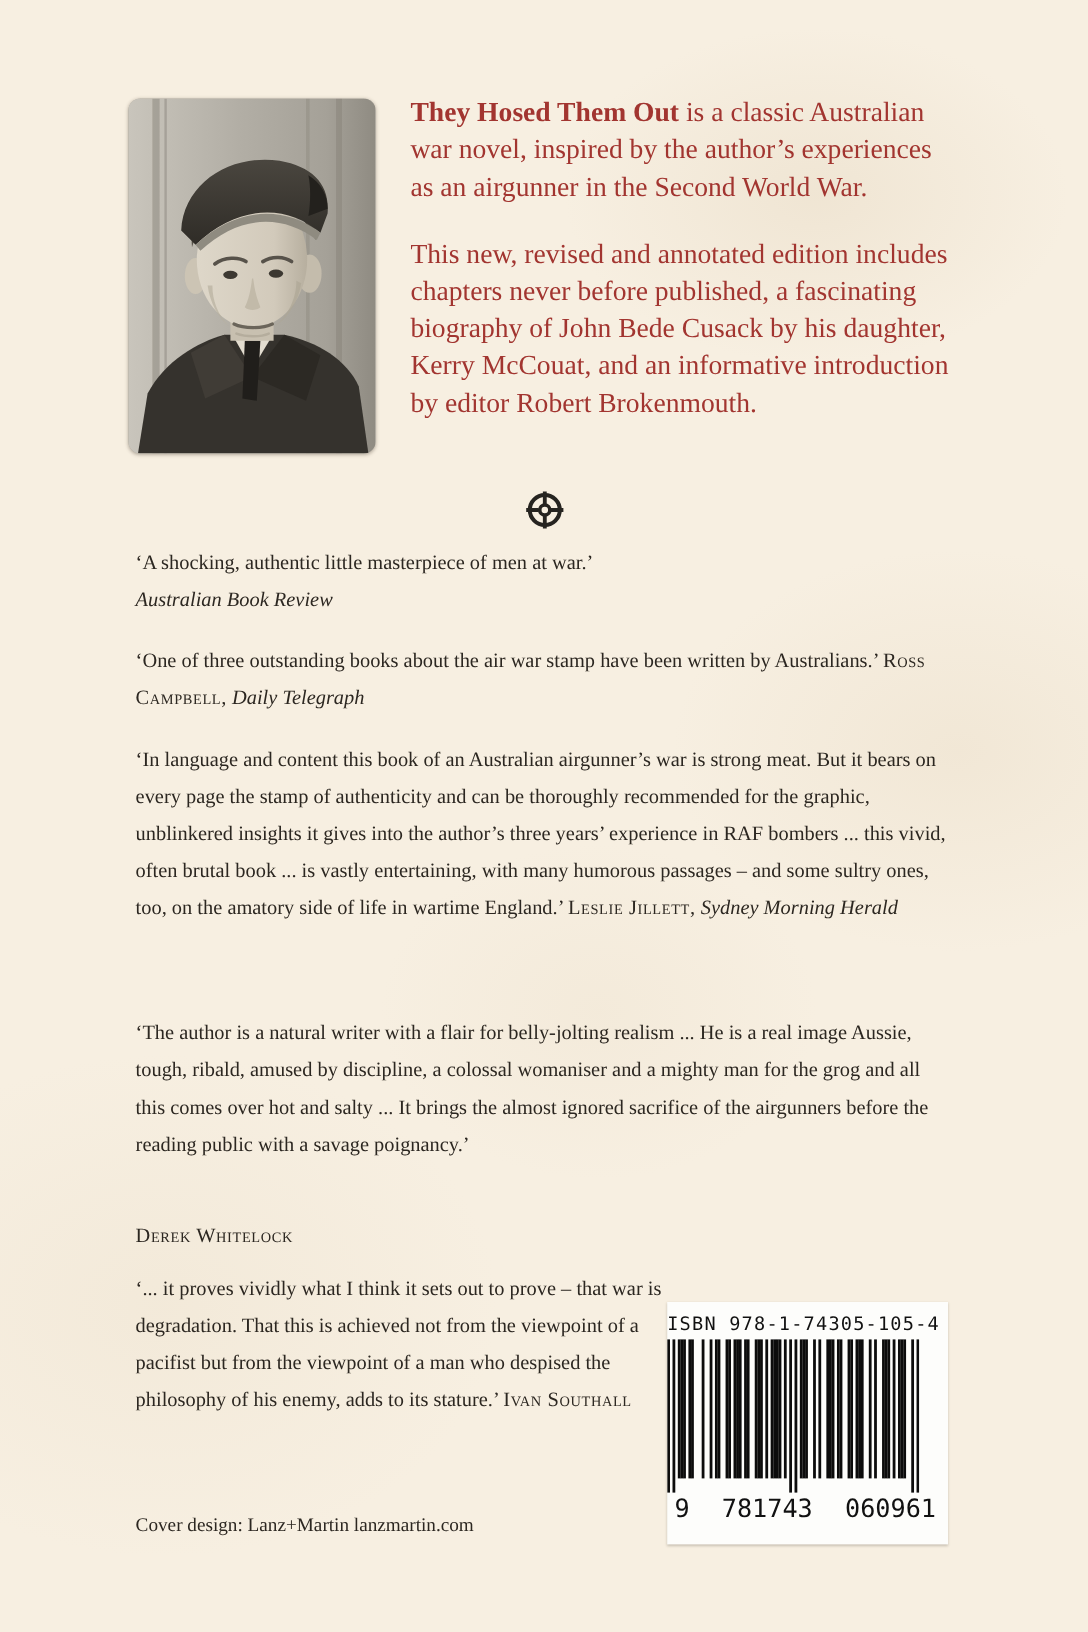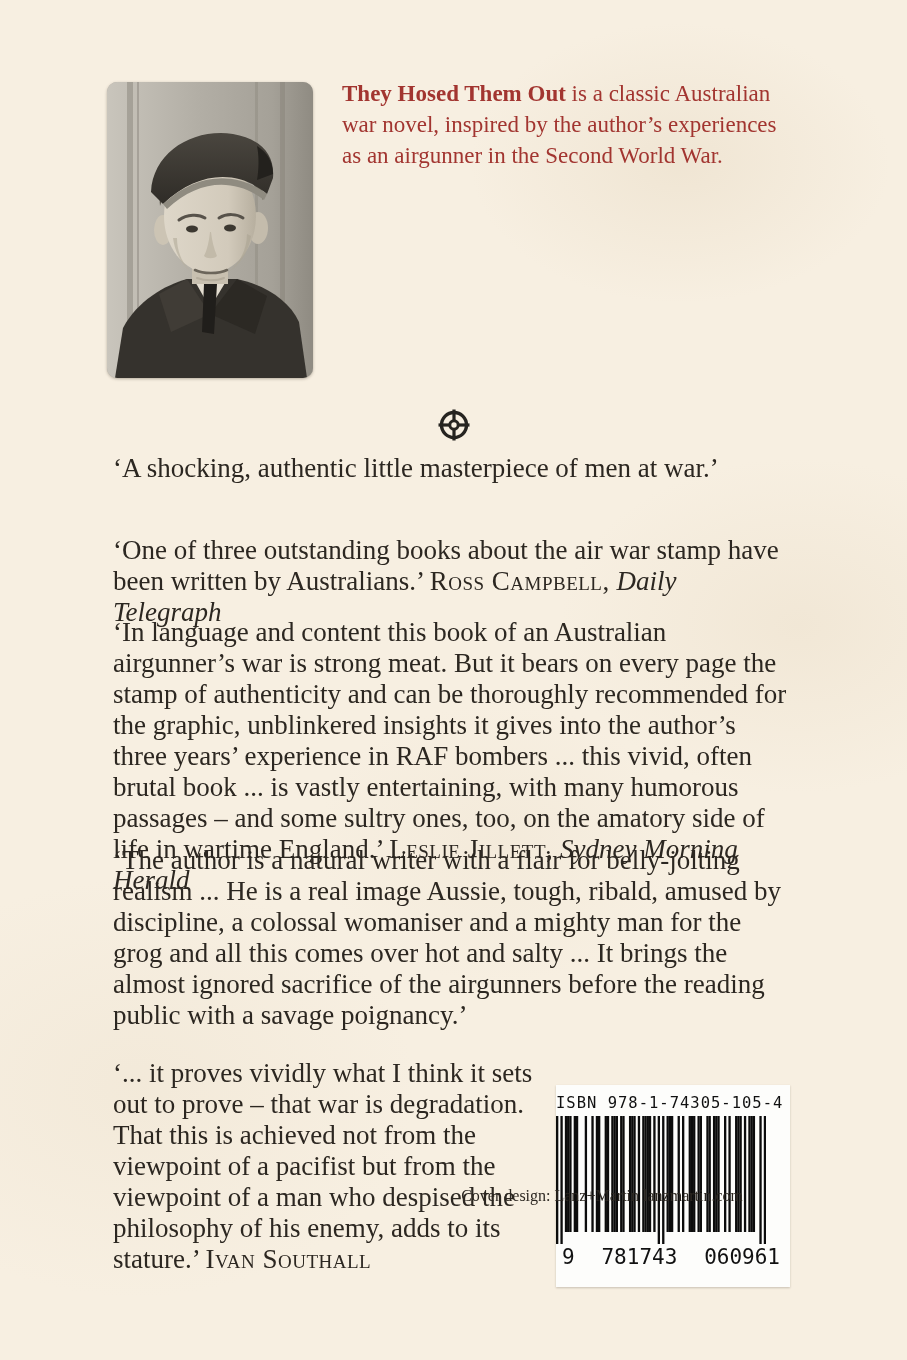--- a/index.html
+++ b/index.html
@@ -34,21 +34,21 @@
     font-size:23px; line-height:31px;
   }
   .intro .lead-bold{font-weight:bold;}
   .intro p{margin:0 0 25px 0;}
   
   .ornament-row{left:0; top:408px; width:907px; text-align:center;}
   .ornament-row svg{display:inline-block;}
   
   .quote{
     left:113px; width:678px;
-    font-size:27px; line-height:31px;
+    font-size:17px; line-height:31px;
     margin:0;
   }
   .q1{top:453px;}
   .q2{top:535px;}
   .q3{top:617px;}
   .q4{top:845px;}
   .q5{top:1058px; width:458px;}
   .attr-caps{font-variant:small-caps; letter-spacing:.5px;margin-top:45px;}
   .attr-italic{font-style:italic;}
   .attr-block{display:block;}
@@ -69,22 +69,22 @@
   }
   .barcode-bars{margin-top:4px; height:128px;}
   .barcode-digits{
     display:flex; justify-content:space-between;
     padding:0 10px 0 6px;
     font-size:21px;
     margin-top:1px;
   }
   
   .footer-credit{
-    left:113px; top:1187px; width:630px;
-    text-align:right;
+    left:113px; top:1263px; width:630px;
+    text-align:left;
     font-size:16px;
     color:#2c2721;
   }
 </style>
 </head>
 <body>
 
 <div class="page">
 
   <div class="abs photo-frame">
@@ -144,47 +144,50 @@
       <path d="M88 188 C96 192 112 192 120 188" stroke="#6b655a" stroke-width="2.6" fill="none" stroke-linecap="round"></path>
       <path d="M90 196 C98 199 110 199 117 196" stroke="#b5ad9d" stroke-width="2" fill="none" stroke-linecap="round"></path>
 
       <path d="M66 156 C68 170 74 182 84 190 C74 180 70 168 70 156 Z" fill="#b8b0a0" opacity="0.7"></path>
       <path d="M140 152 C140 168 132 182 122 190 C134 182 142 168 144 154 Z" fill="#aea696" opacity="0.7"></path>
     </svg>
   </div>
 
   <div class="abs intro">
     <p><span class="lead-bold">They Hosed Them Out</span><span> is a classic Australian war novel, inspired by the author’s experiences as an airgunner in the Second World War.</span></p>
+    <p>This new, revised and annotated edition includes chapters never before published, a fascinating biography of John Bede Cusack by his daughter, Kerry McCouat, and an informative introduction by editor Robert Brokenmouth.</p>
   </div>
 
   <div class="abs ornament-row">
     <svg width="34" height="34" viewBox="0 0 34 34">
       <circle cx="17" cy="17" r="12.5" fill="none" stroke="#262420" stroke-width="3.4"></circle>
       <circle cx="17" cy="17" r="4.2" fill="none" stroke="#262420" stroke-width="3"></circle>
       <line x1="17" y1="1.5" x2="17" y2="12" stroke="#262420" stroke-width="3.2"></line>
       <line x1="17" y1="22" x2="17" y2="32.5" stroke="#262420" stroke-width="3.2"></line>
       <line x1="1.5" y1="17" x2="12" y2="17" stroke="#262420" stroke-width="3.2"></line>
       <line x1="22" y1="17" x2="32.5" y2="17" stroke="#262420" stroke-width="3.2"></line>
     </svg>
   </div>
 
   <p class="abs quote q1">
     <span>‘A shocking, authentic little masterpiece of men at war.’</span>
+    <span class="attr-italic attr-block">Australian Book Review</span>
   </p>
 
   <p class="abs quote q2">
     <span>‘One of three outstanding books about the air war stamp have been written by Australians.’ </span><span class="attr-caps">Ross Campbell,</span><span class="attr-italic"> Daily Telegraph</span>
   </p>
 
   <p class="abs quote q3">
     <span>‘In language and content this book of an Australian airgunner’s war is strong meat. But it bears on every page the stamp of authenticity and can be thoroughly recommended for the graphic, unblinkered insights it gives into the author’s three years’ experience in RAF bombers ... this vivid, often brutal book ... is vastly entertaining, with many humorous passages – and some sultry ones, too, on the amatory side of life in wartime England.’ </span><span class="attr-caps">Leslie Jillett,</span><span class="attr-italic"> Sydney Morning Herald</span>
   </p>
 
   <p class="abs quote q4">
     <span>‘The author is a natural writer with a flair for belly-jolting realism ... He is a real image Aussie, tough, ribald, amused by discipline, a colossal womaniser and a mighty man for the grog and all this comes over hot and salty ... It brings the almost ignored sacrifice of the airgunners before the reading public with a savage poignancy.’</span>
+    <span class="attr-caps attr-block">Derek Whitelock</span>
   </p>
 
   <p class="abs quote q5">
     <span>‘... it proves vividly what I think it sets out to prove – that war is degradation. That this is achieved not from the viewpoint of a pacifist but from the viewpoint of a man who despised the philosophy of his enemy, adds to its stature.’ </span><span class="attr-caps">Ivan Southall</span>
   </p>
 
   <div class="abs barcode-box">
     <div class="barcode-isbn">ISBN 978-1-74305-105-4</div>
     <div class="barcode-bars" id="barcode-bars"><svg width="210" height="128" viewBox="0 0 95 64" preserveAspectRatio="none">
           <rect x="0" y="0" width="1.05" height="64" fill="#0c0c0c"></rect>

